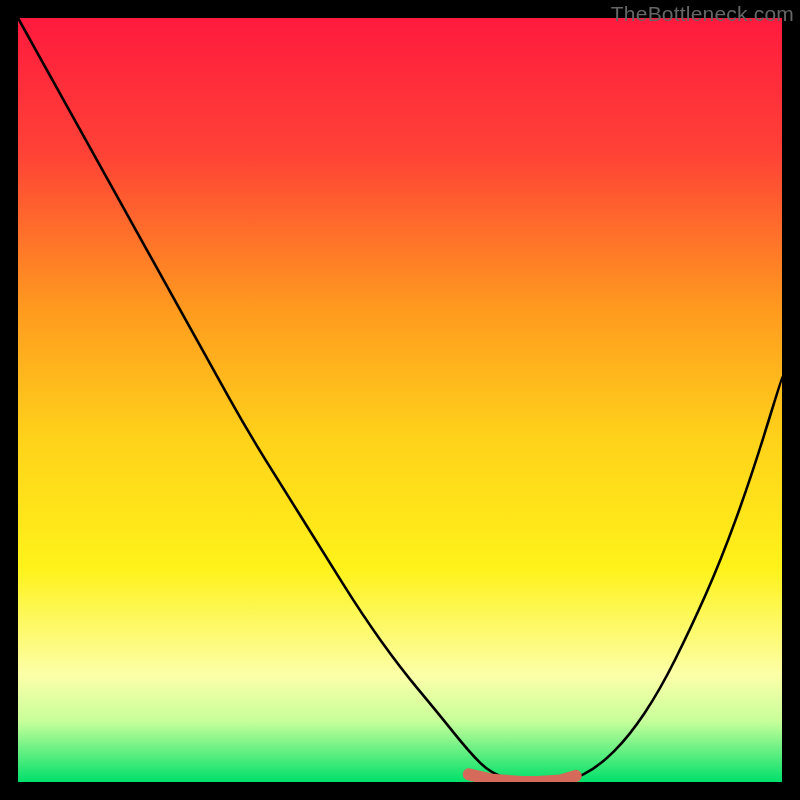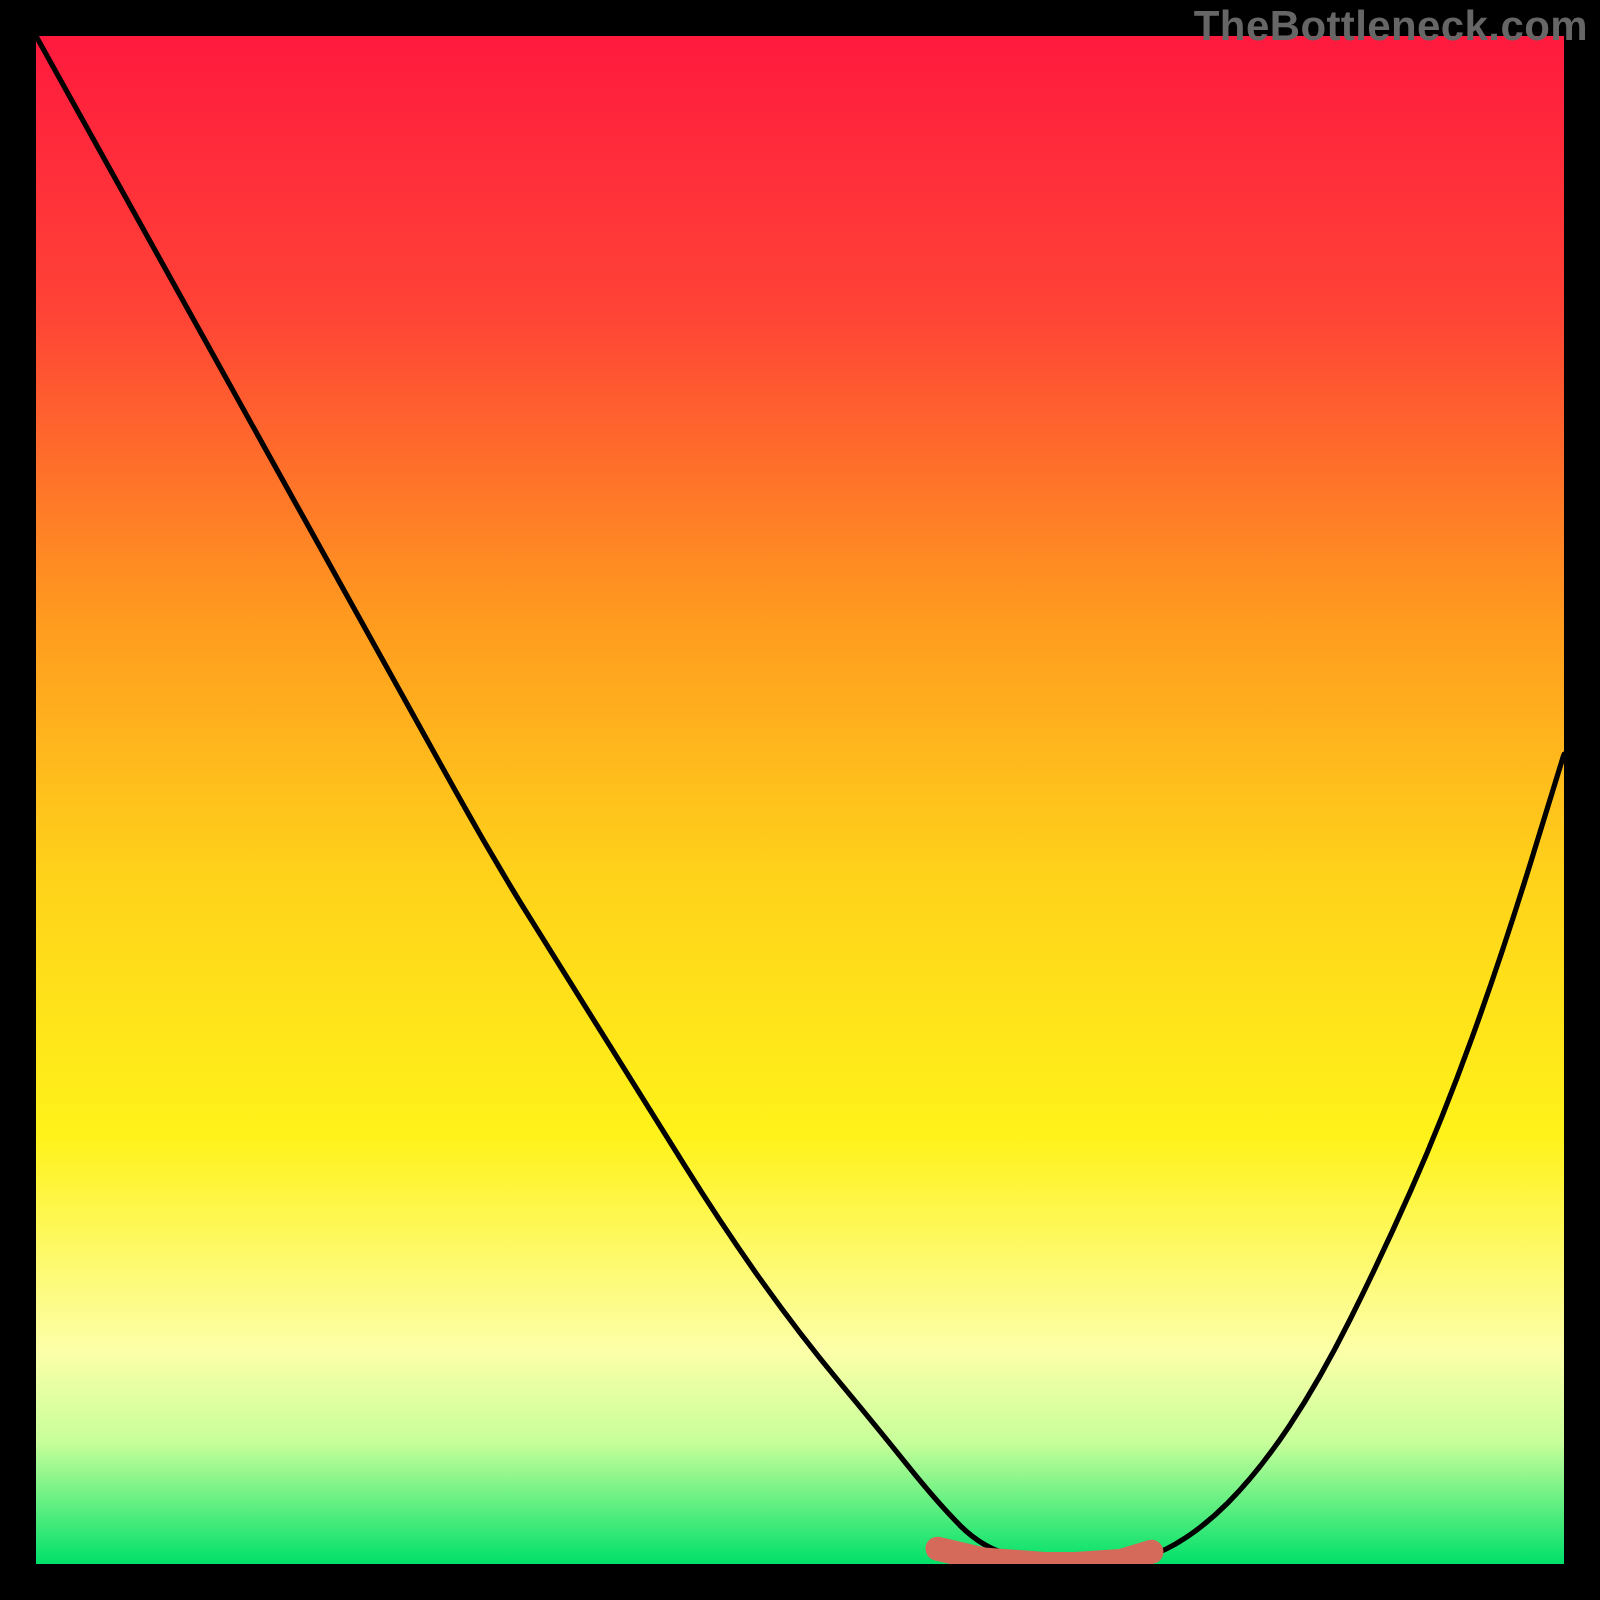--- a/index.html
+++ b/index.html
@@ -25,21 +25,21 @@
     top: 0;
     width: 764px;
     height: 764px;
   }
   .watermark {
     position: absolute;
     top: 2px;
     right: 6px;
     color: #666;
     font-size: 21px;
-    font-weight: 700;
+    font-weight: 400;
     letter-spacing: 0.2px;
     z-index: 20;
   }
   svg { display: block; }
 </style>
 </head>
 <body>
 
 <div class="watermark">TheBottleneck.com</div>
 

